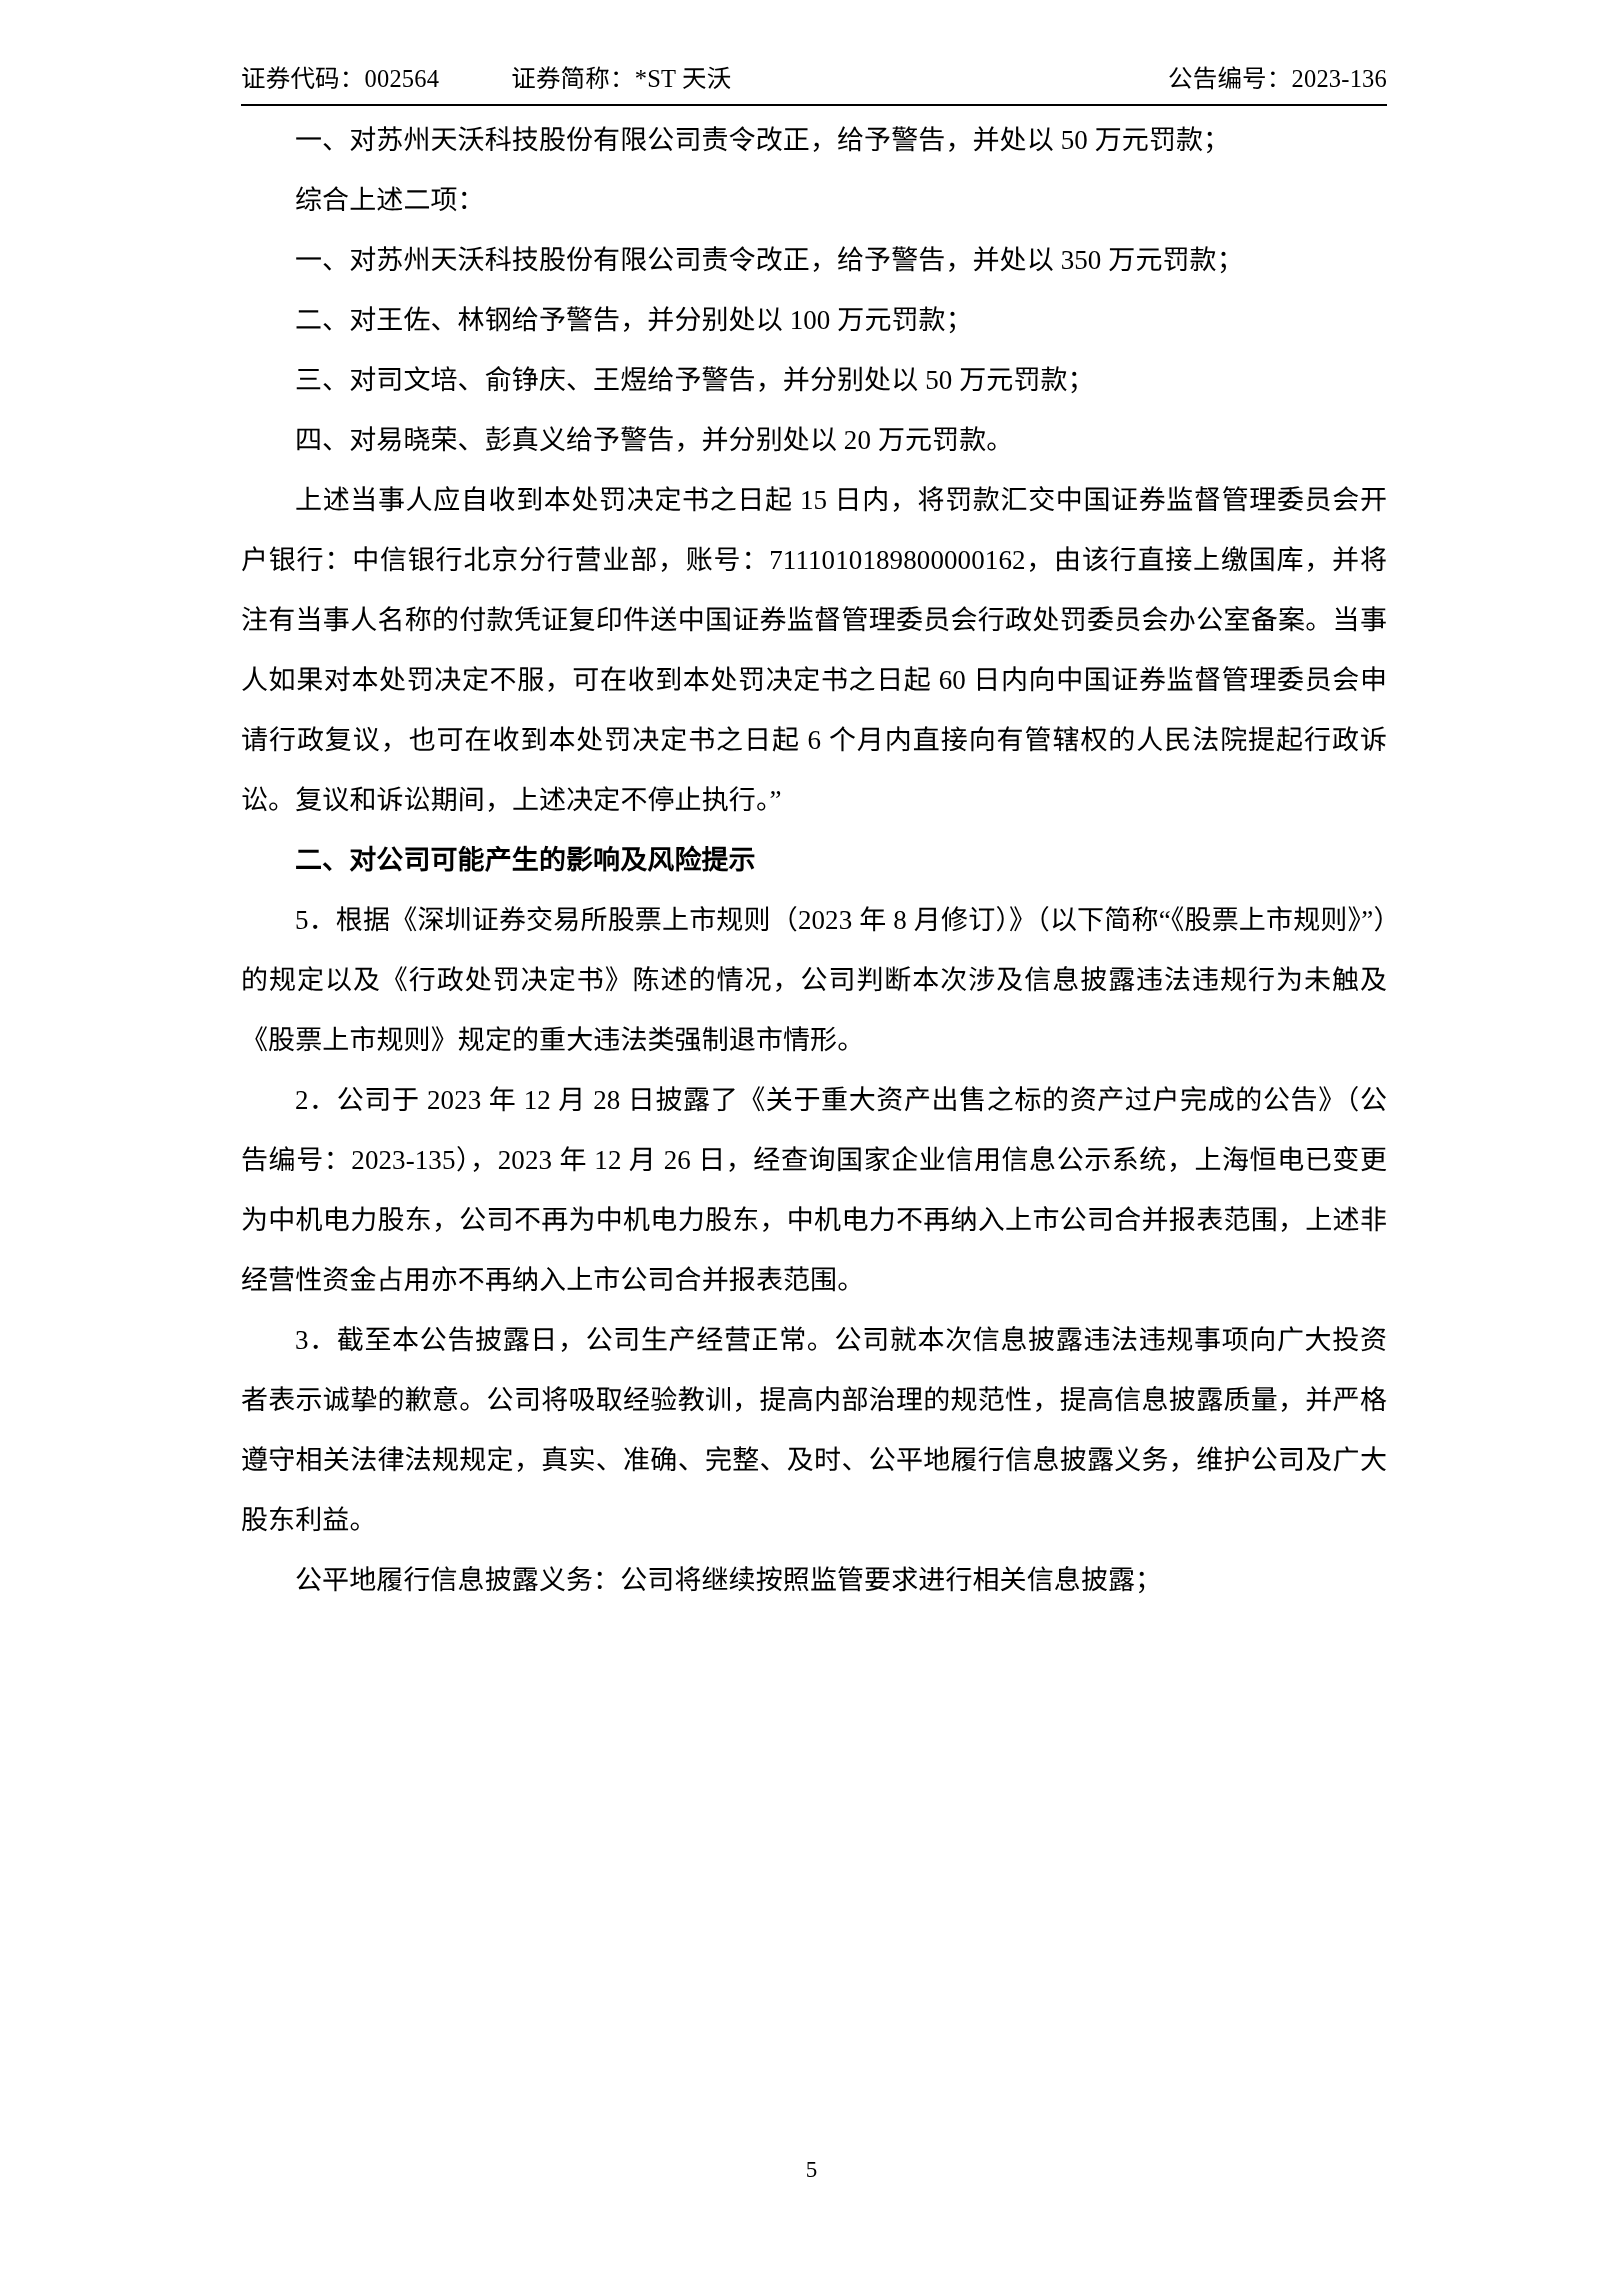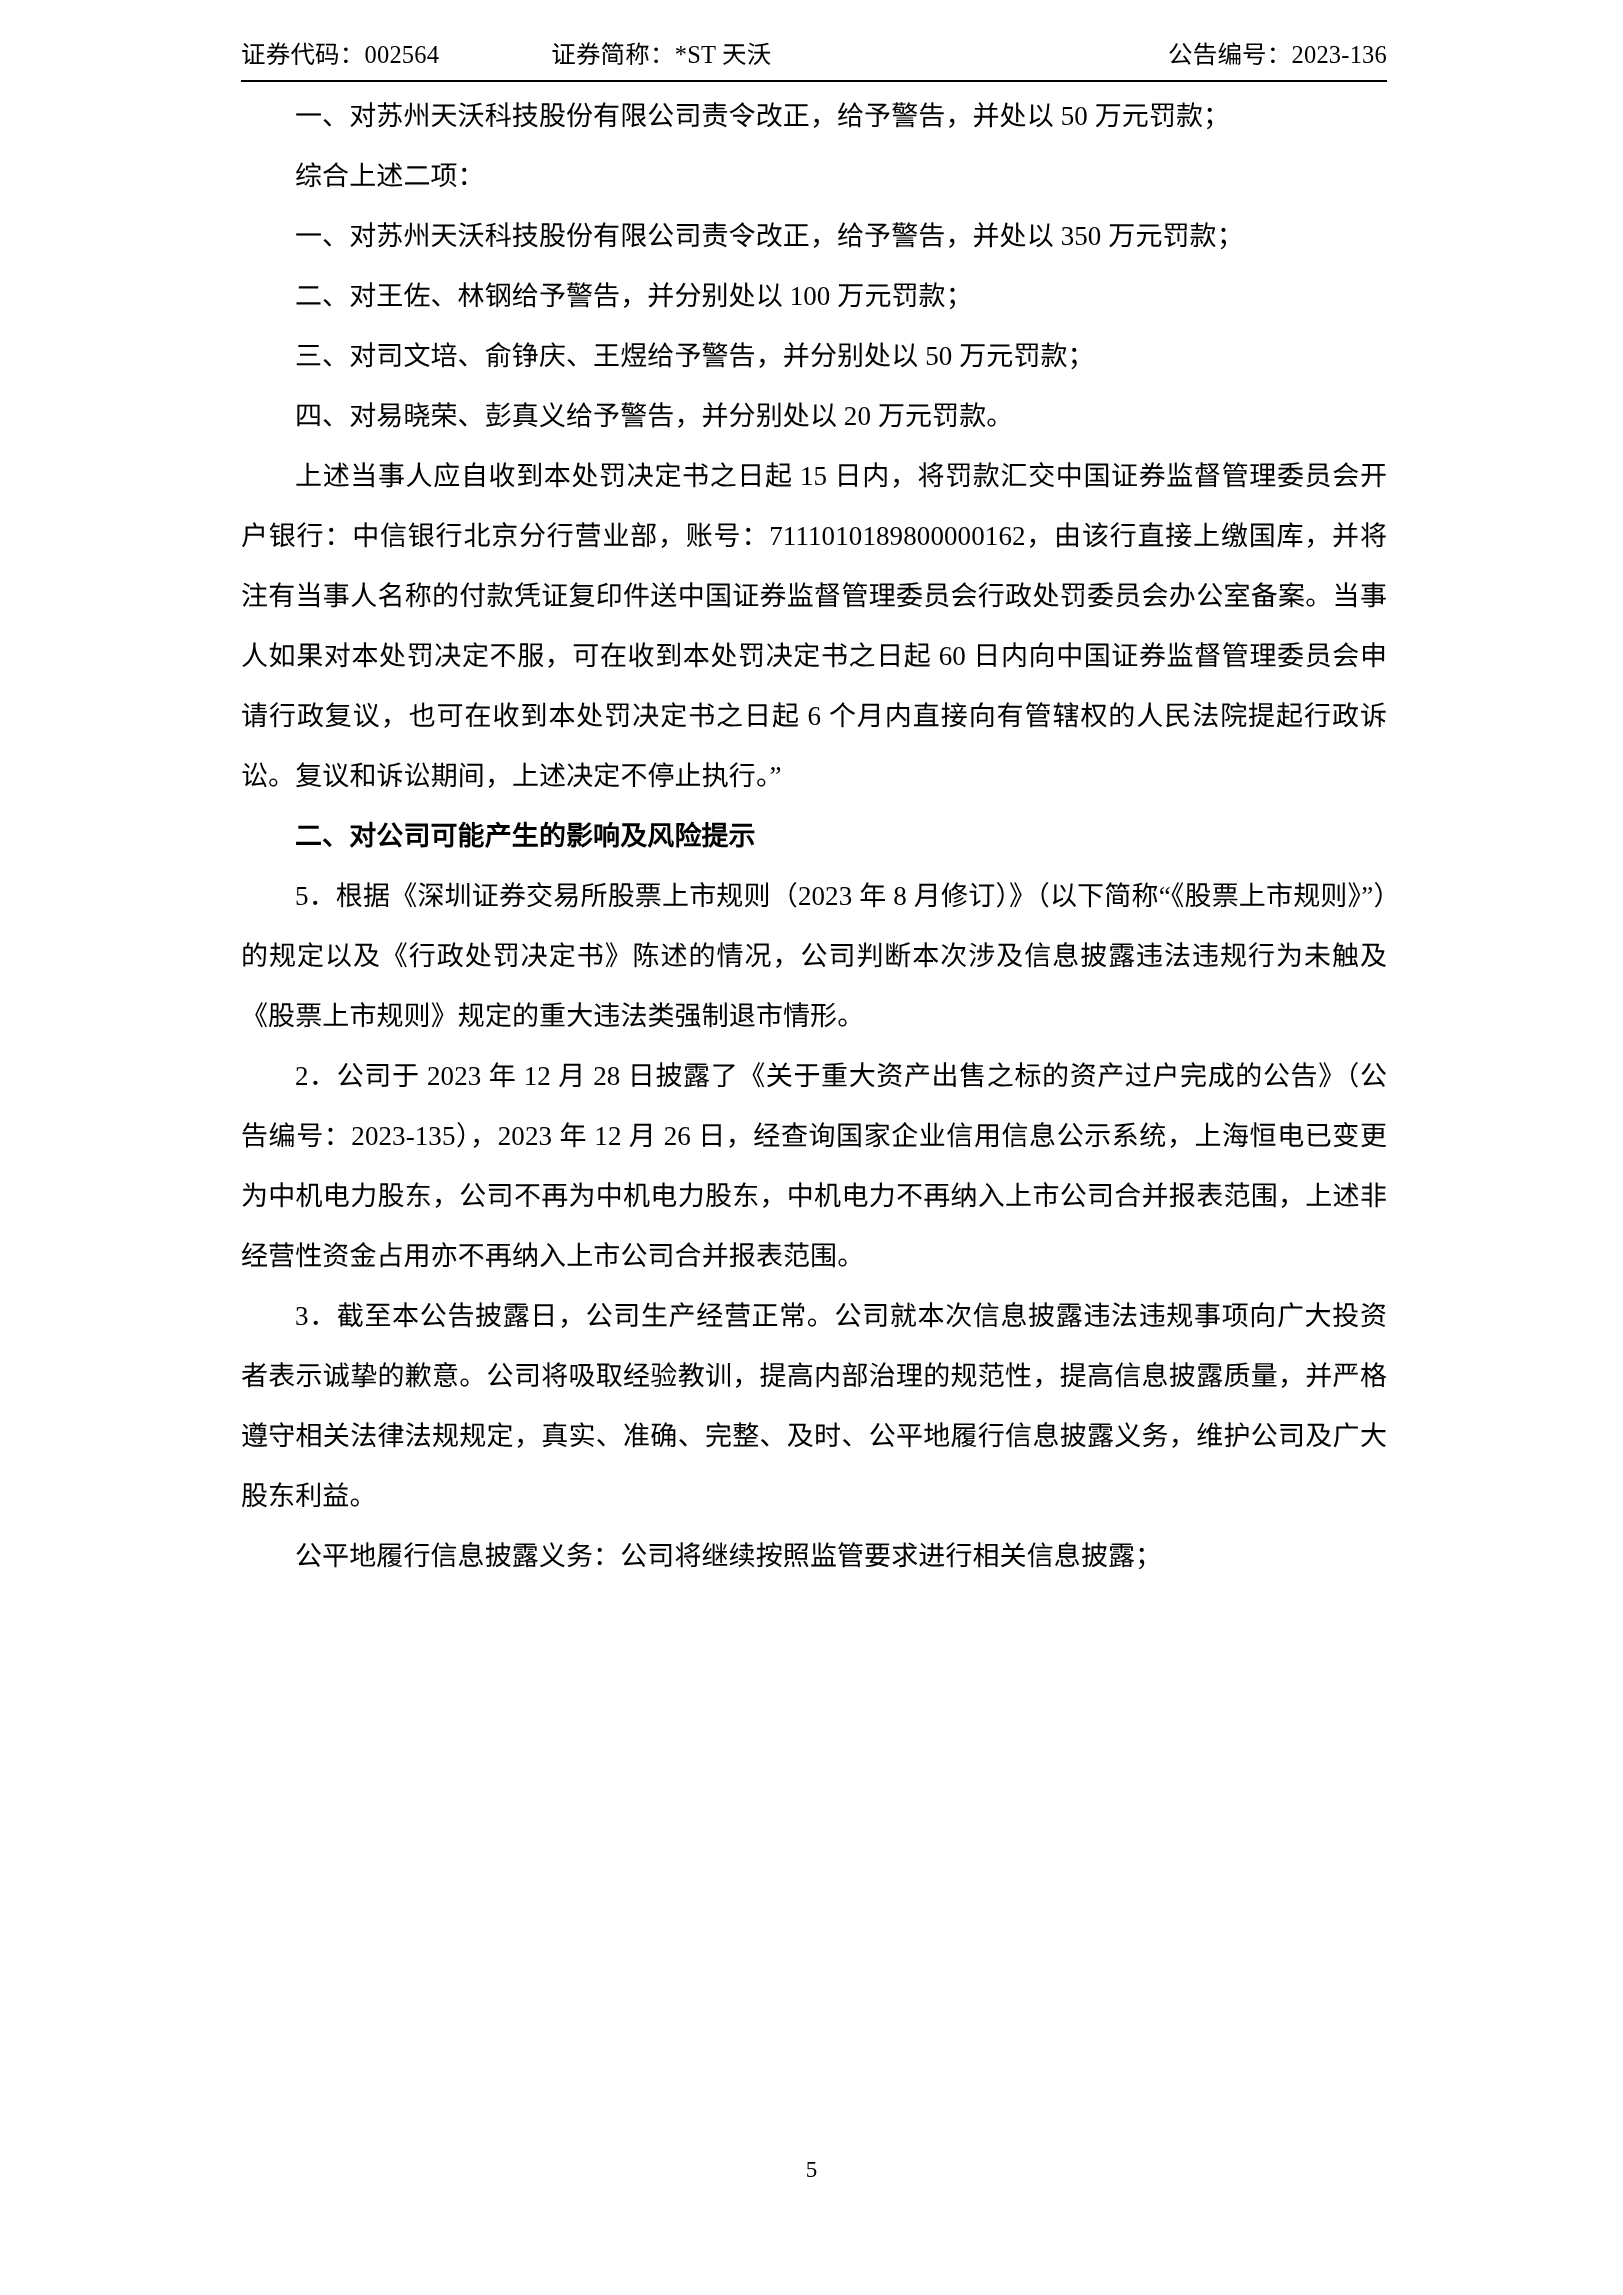--- a/index.html
+++ b/index.html
@@ -27,30 +27,30 @@
     left: 241px;
     top: 0;
     width: 1146px;
   }
 
   
   .doc-header {
     display: flex;
     align-items: baseline;
     justify-content: space-between;
-    padding-top: 35px;
+    padding-top: 59px;
     font-size: 24.5px;
     letter-spacing: 0.2px;
     white-space: nowrap;
   }
   .doc-header .hdr-cell {
     font-family: "Liberation Serif", "DejaVu Serif", serif;
   }
   .doc-header .hdr-left   { flex: 0 0 auto; }
-  .doc-header .hdr-center { flex: 0 0 auto; margin-left: 112px; }
+  .doc-header .hdr-center { flex: 0 0 auto; margin-left: 72px; }
   .doc-header .hdr-right  { flex: 0 0 auto; margin-left: auto; }
   .header-rule {
     margin-top: 10px;
     border-top: 2.5px solid #000000;
     width: 100%;
     height: 0;
     font-size: 0;
     line-height: 0;
   }
 

